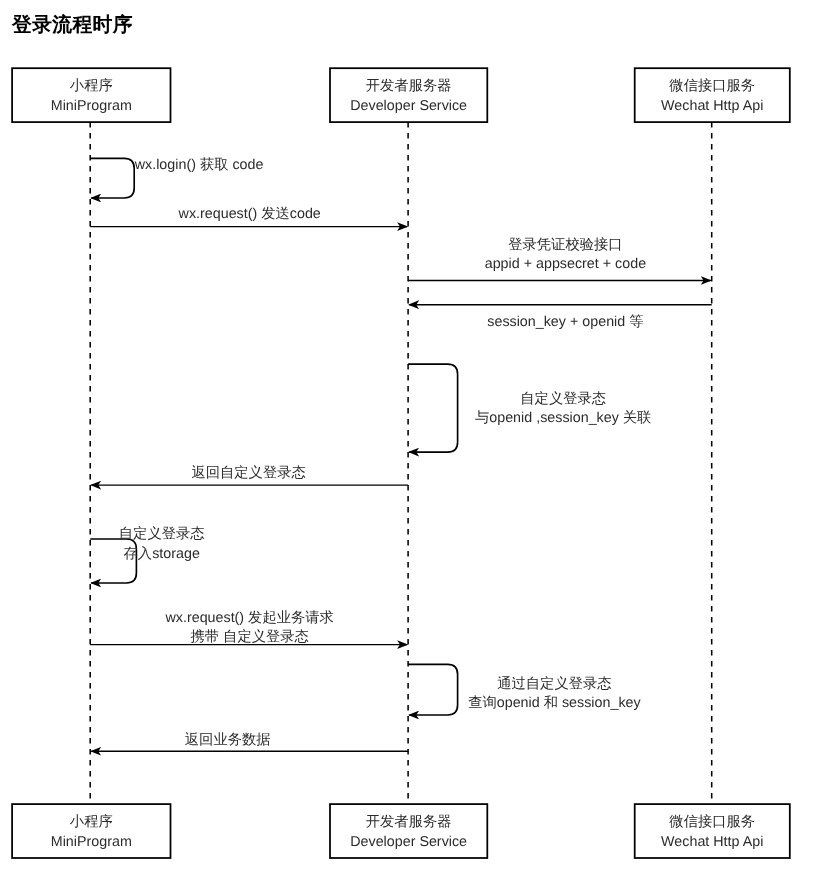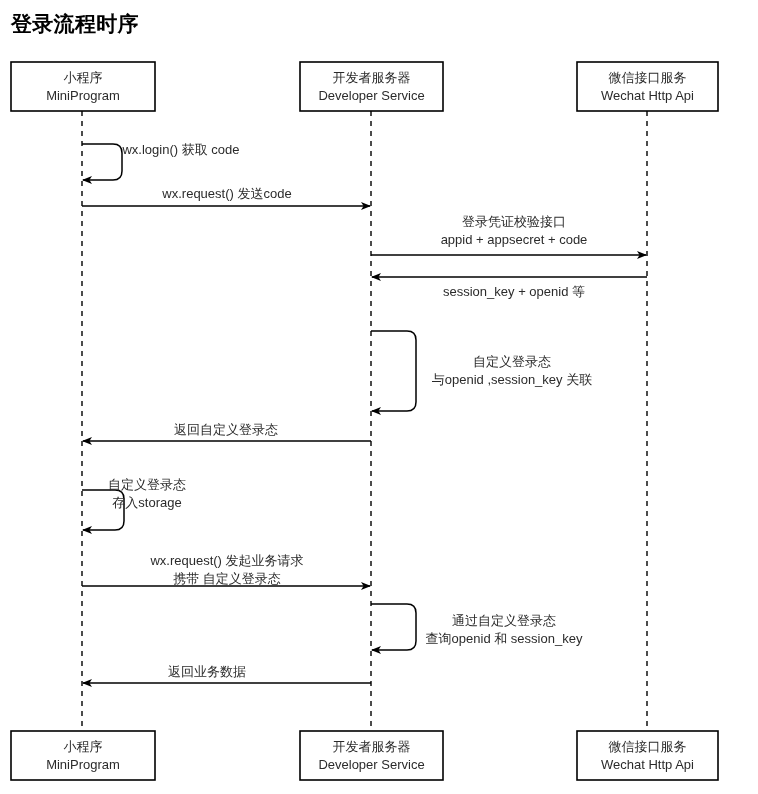--- a/index.html
+++ b/index.html
@@ -13,21 +13,21 @@
     height: 794px;
     font-family: "Liberation Sans", "DejaVu Sans", sans-serif;
     color: #000000;
     overflow: hidden;
     position: relative;
   }
   #diagram-title {
     position: absolute;
     left: 11px;
     top: 10px;
-    font-size: 21px;
+    font-size: 18px;
     font-weight: bold;
     letter-spacing: 0.3px;
     color: #000000;
     white-space: nowrap;
   }
   #sequence-canvas {
     position: absolute;
     left: 0;
     top: 0;
     width: 758px;

